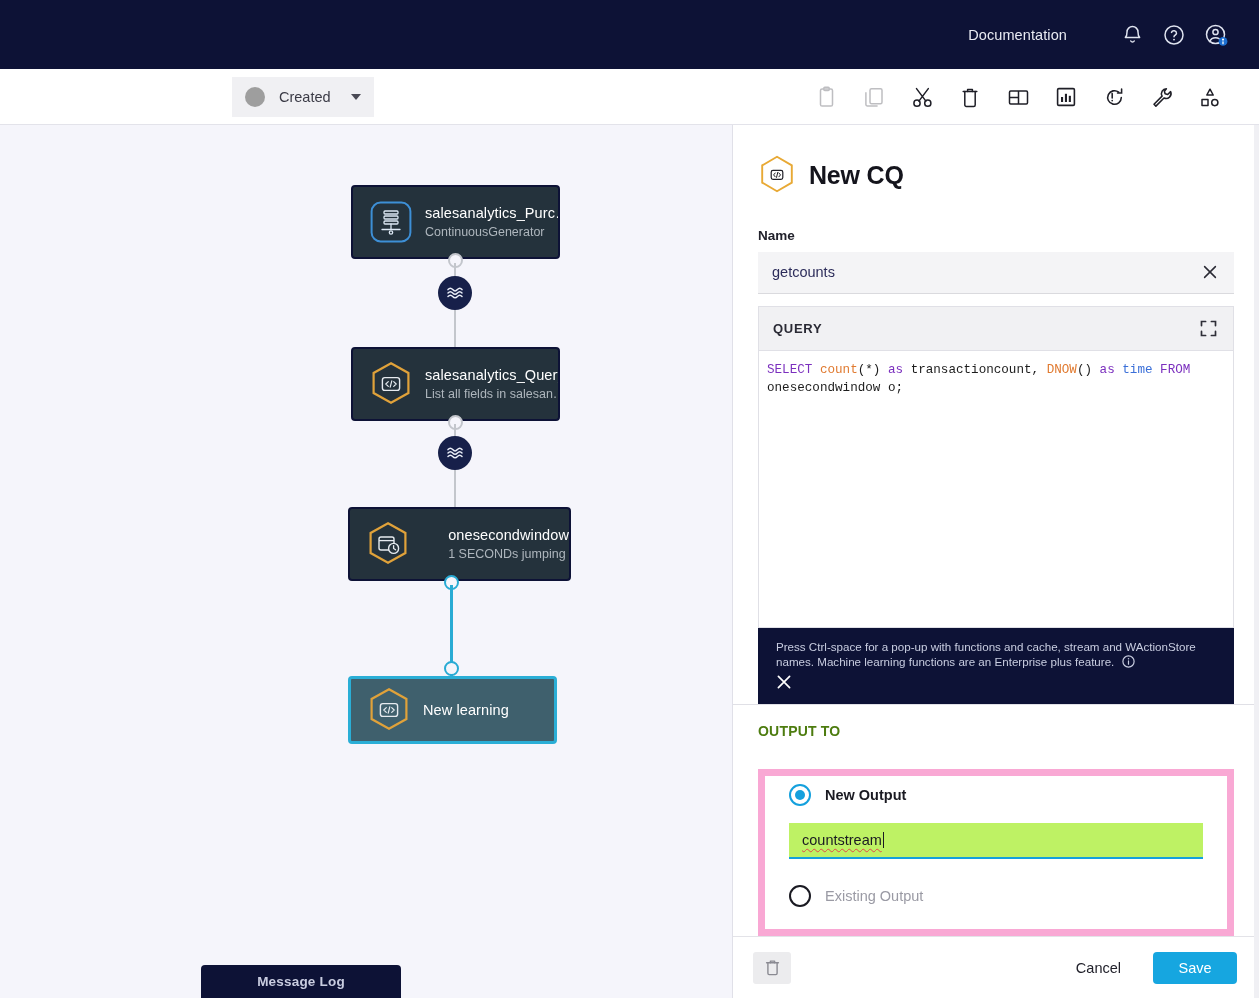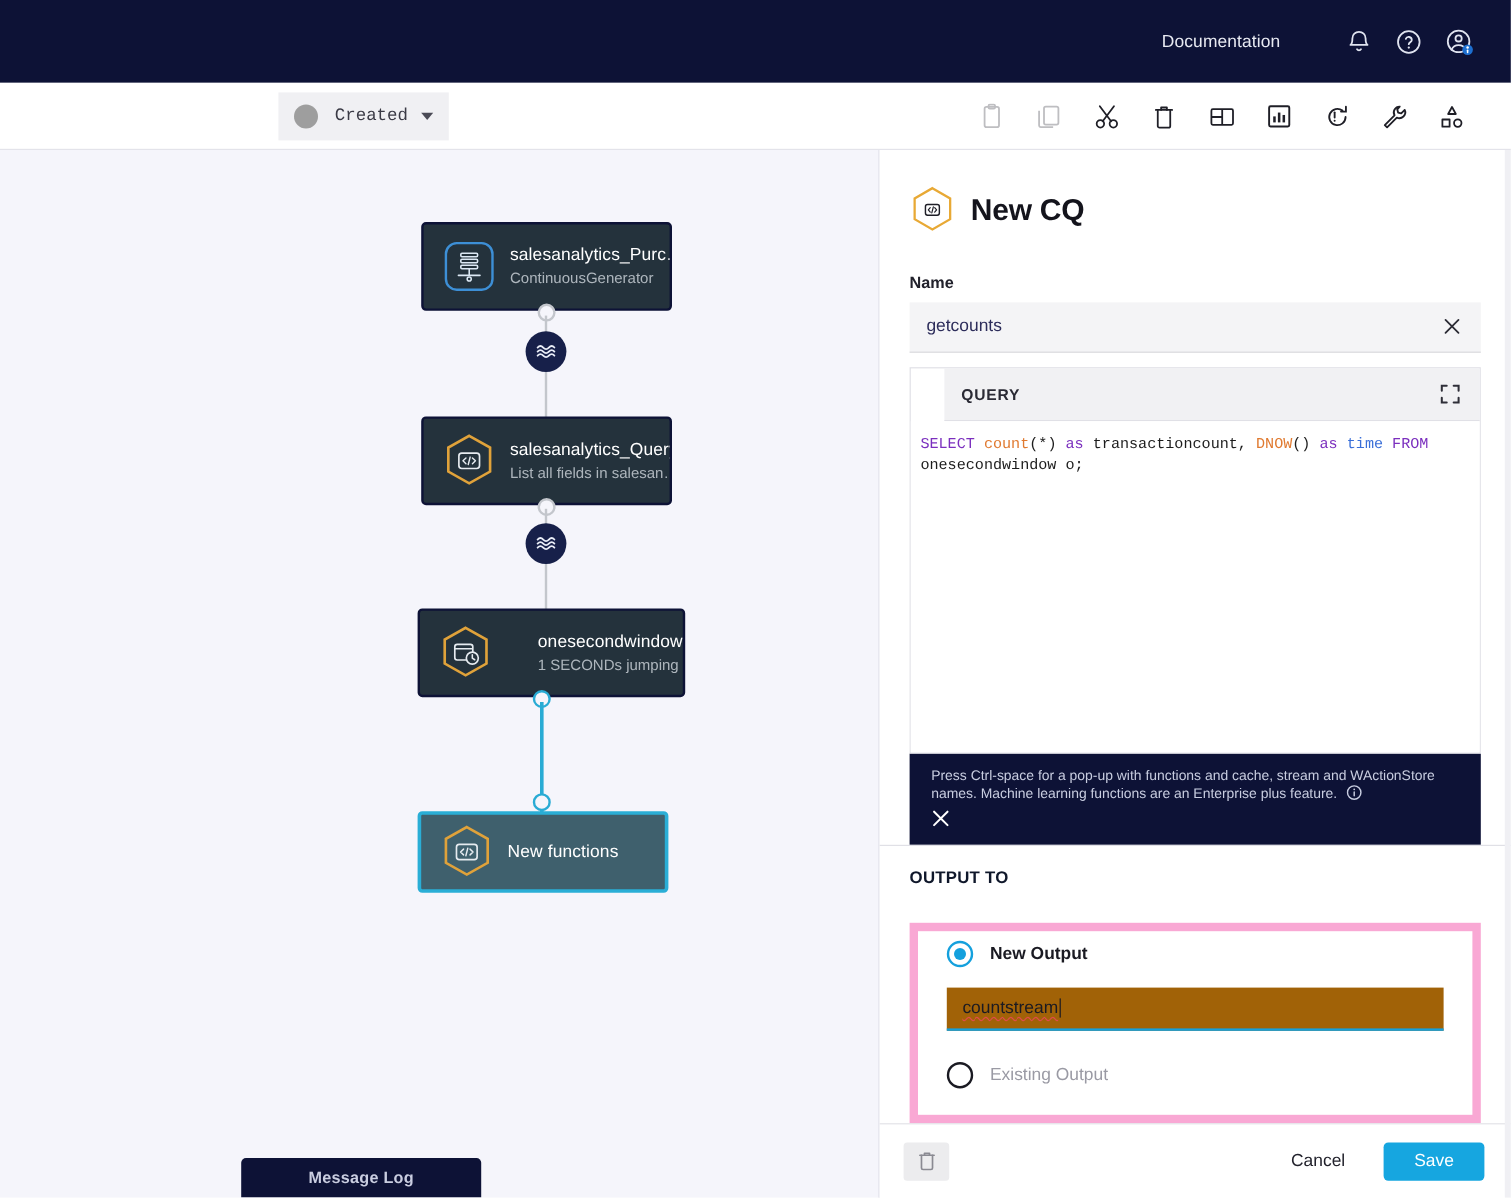--- a/index.html
+++ b/index.html
@@ -64,21 +64,20 @@
   .status-dot {
     width: 20px; height: 20px;
     border-radius: 50%;
     background: #9e9e9e;
     flex: 0 0 auto;
   }
   .status-label {
     margin-left: 14px;
     font-size: 14.5px;
     color: #3b3b46;
-    font-family: Liberation Mono, monospace;
   }
   .status-caret {
     margin-left: auto;
     width: 0; height: 0;
     border-left: 5px solid transparent;
     border-right: 5px solid transparent;
     border-top: 6px solid #4a4a55;
   }
   .tool-icons {
     position: absolute;
@@ -252,21 +251,20 @@
     border: 1px solid #e0e0e6;
     position: relative;
   }
   .query-head {
     height: 44px;
     background: #f1f1f3;
     border-bottom: 1px solid #e0e0e6;
     display: flex;
     align-items: center;
     padding: 0 14px;
-    margin-left: 28px;
   }
   .query-head-label {
     font-size: 13px;
     font-weight: bold;
     letter-spacing: .7px;
     color: #2a2a34;
   }
   .expand-btn {
     margin-left: auto;
     width: 22px; height: 22px;
@@ -317,21 +315,21 @@
   }
 
   .output-section {
     border-top: 1px solid #e0e0e6;
     padding: 18px 25px 0 25px;
     flex: 1;
   }
   .output-label {
     font-size: 14px;
     font-weight: bold;
-    color: #0f172a;
+    color: #4d7c0f;
     letter-spacing: .2px;
     margin-bottom: 30px;
   }
   .output-card {
     border: 7px solid #f9a8d4;
     padding: 8px 24px 22px 24px;
   }
   .radio-row {
     display: flex;
     align-items: center;
@@ -357,21 +355,21 @@
     margin-left: 14px;
     font-size: 14.5px;
     font-weight: bold;
     color: #1a1a22;
   }
   .radio-label.muted { color: #9a9aa4; font-weight: normal; }
 
   .out-input {
     margin: 17px 0 0 0;
     height: 36px;
-    background: #a16207;
+    background: #bef264;
     border-bottom: 2px solid #14a0dd;
     display: flex;
     align-items: center;
     padding: 0 13px;
   }
   .out-input .val {
     font-size: 14.5px;
     color: #1a1a22;
     text-decoration: underline;
     text-decoration-style: wavy;
@@ -627,21 +625,21 @@
 
   <div class="node node-sel" style="left:348px; top:551px; width:209px; height:68px;">
     <div class="node-icon-wrap">
       <svg width="44" height="46" viewBox="0 0 44 46" fill="none">
         <path d="M22 2.2 39.4 12v20L22 41.8 4.6 32V12z" stroke="#e0a23a" stroke-width="2.2"></path>
         <rect x="13.4" y="16.6" width="17.2" height="12.8" rx="2.4" stroke="#e6ebf0" stroke-width="1.4"></rect>
         <path d="M19.3 20.6 16.8 23l2.5 2.4M24.7 20.6 27.2 23l-2.5 2.4M22.8 19.9l-1.6 6.2" stroke="#e6ebf0" stroke-width="1.2" stroke-linecap="round" stroke-linejoin="round"></path>
       </svg>
     </div>
     <div class="node-text">
-      <div class="node-title">New functions</div>
+      <div class="node-title">New learning</div>
     </div>
   </div>
 
   <div class="msg-log">
     <span>Message Log</span>
   </div>
 </div>
 
 <div class="panel">
 

